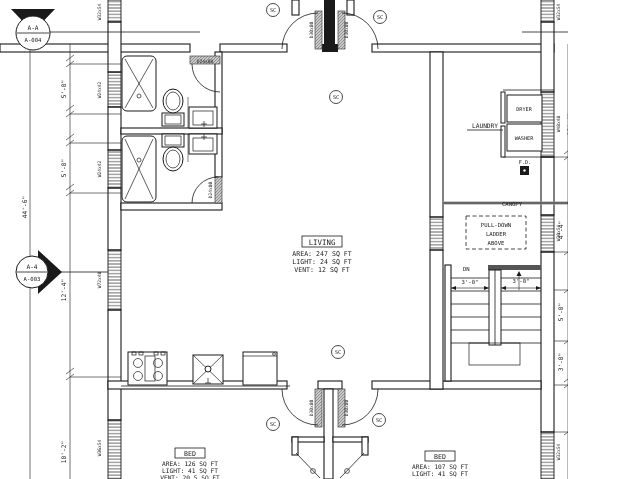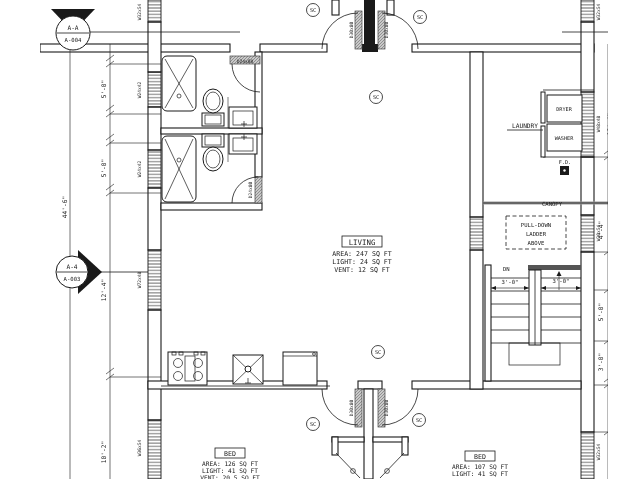--- a/index.html
+++ b/index.html
@@ -1,16 +1,16 @@
 <!DOCTYPE html>
 <html><head>
 <meta charset="utf-8">
 <style>
   html,body{margin:0;padding:0;background:#fff;}
-  #plan-wrap{position:relative;width:568px;height:479px;background:#fff;overflow:hidden;margin-left:40px;}
+  #plan-wrap{position:relative;width:568px;height:479px;background:#fff;overflow:hidden;}
   svg{display:block;}
   svg text{font-family:"DejaVu Sans Mono", monospace;fill:#1a1a1a;}
   .t4{font-size:4.6px;} .t5{font-size:5.2px;} .t55{font-size:5.6px;}
   .t6{font-size:6.2px;} .t65{font-size:6.6px;} .t7{font-size:7.4px;}
   .mid{text-anchor:middle;}
   .wall{fill:#ffffff;stroke:#1a1a1a;stroke-width:1.1;}
   .solid{fill:#1a1a1a;}
   .win{fill:url(#winhatch);stroke:#1a1a1a;stroke-width:0.9;}
   .panel{fill:url(#doorhatch);stroke:#444;stroke-width:0.7;}
   .thin{stroke:#1a1a1a;stroke-width:0.8;fill:none;}

